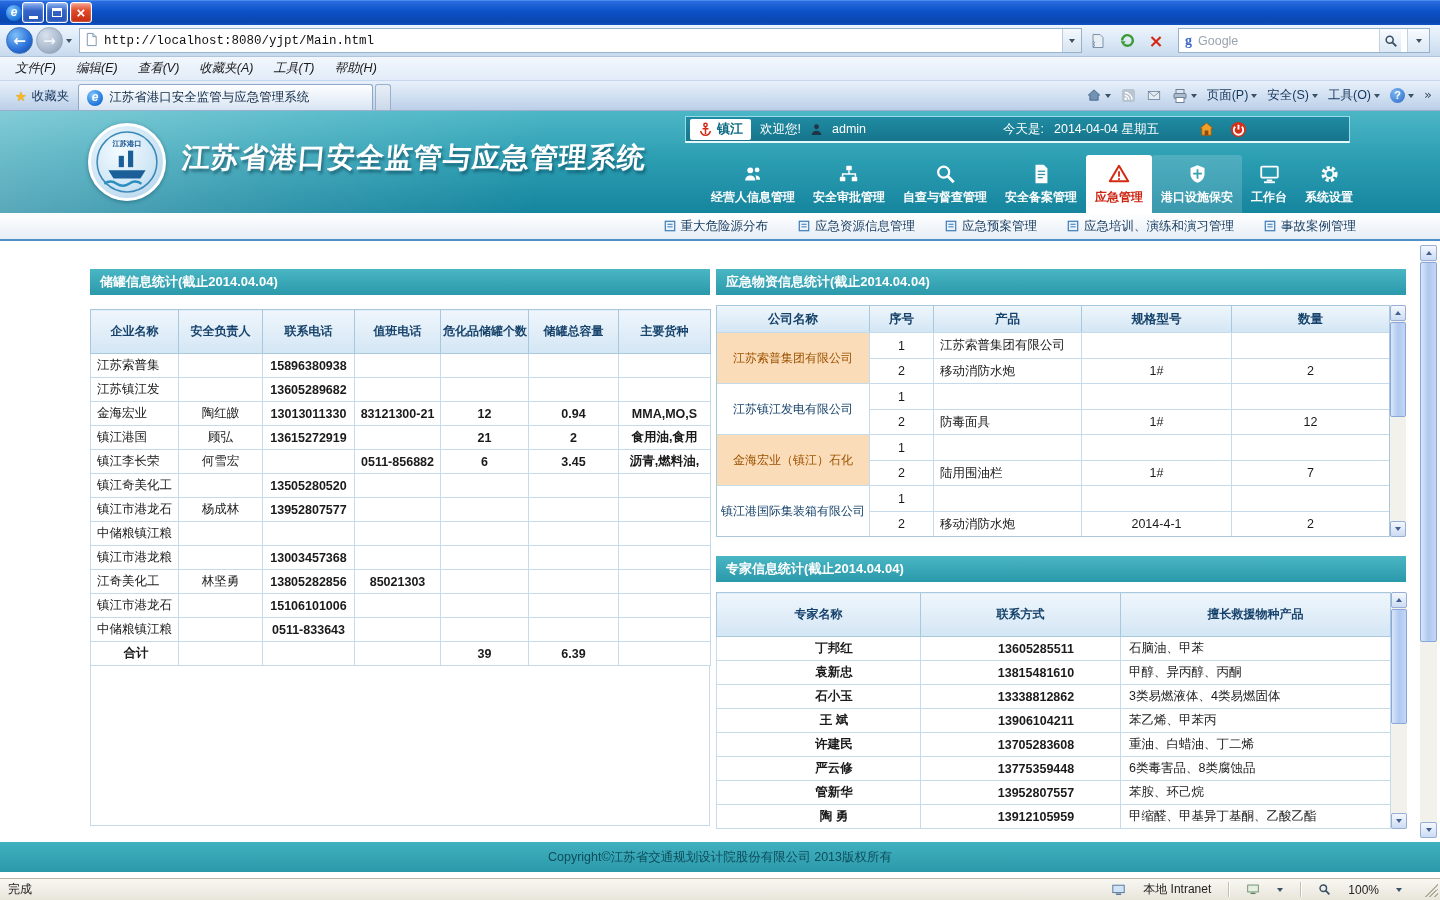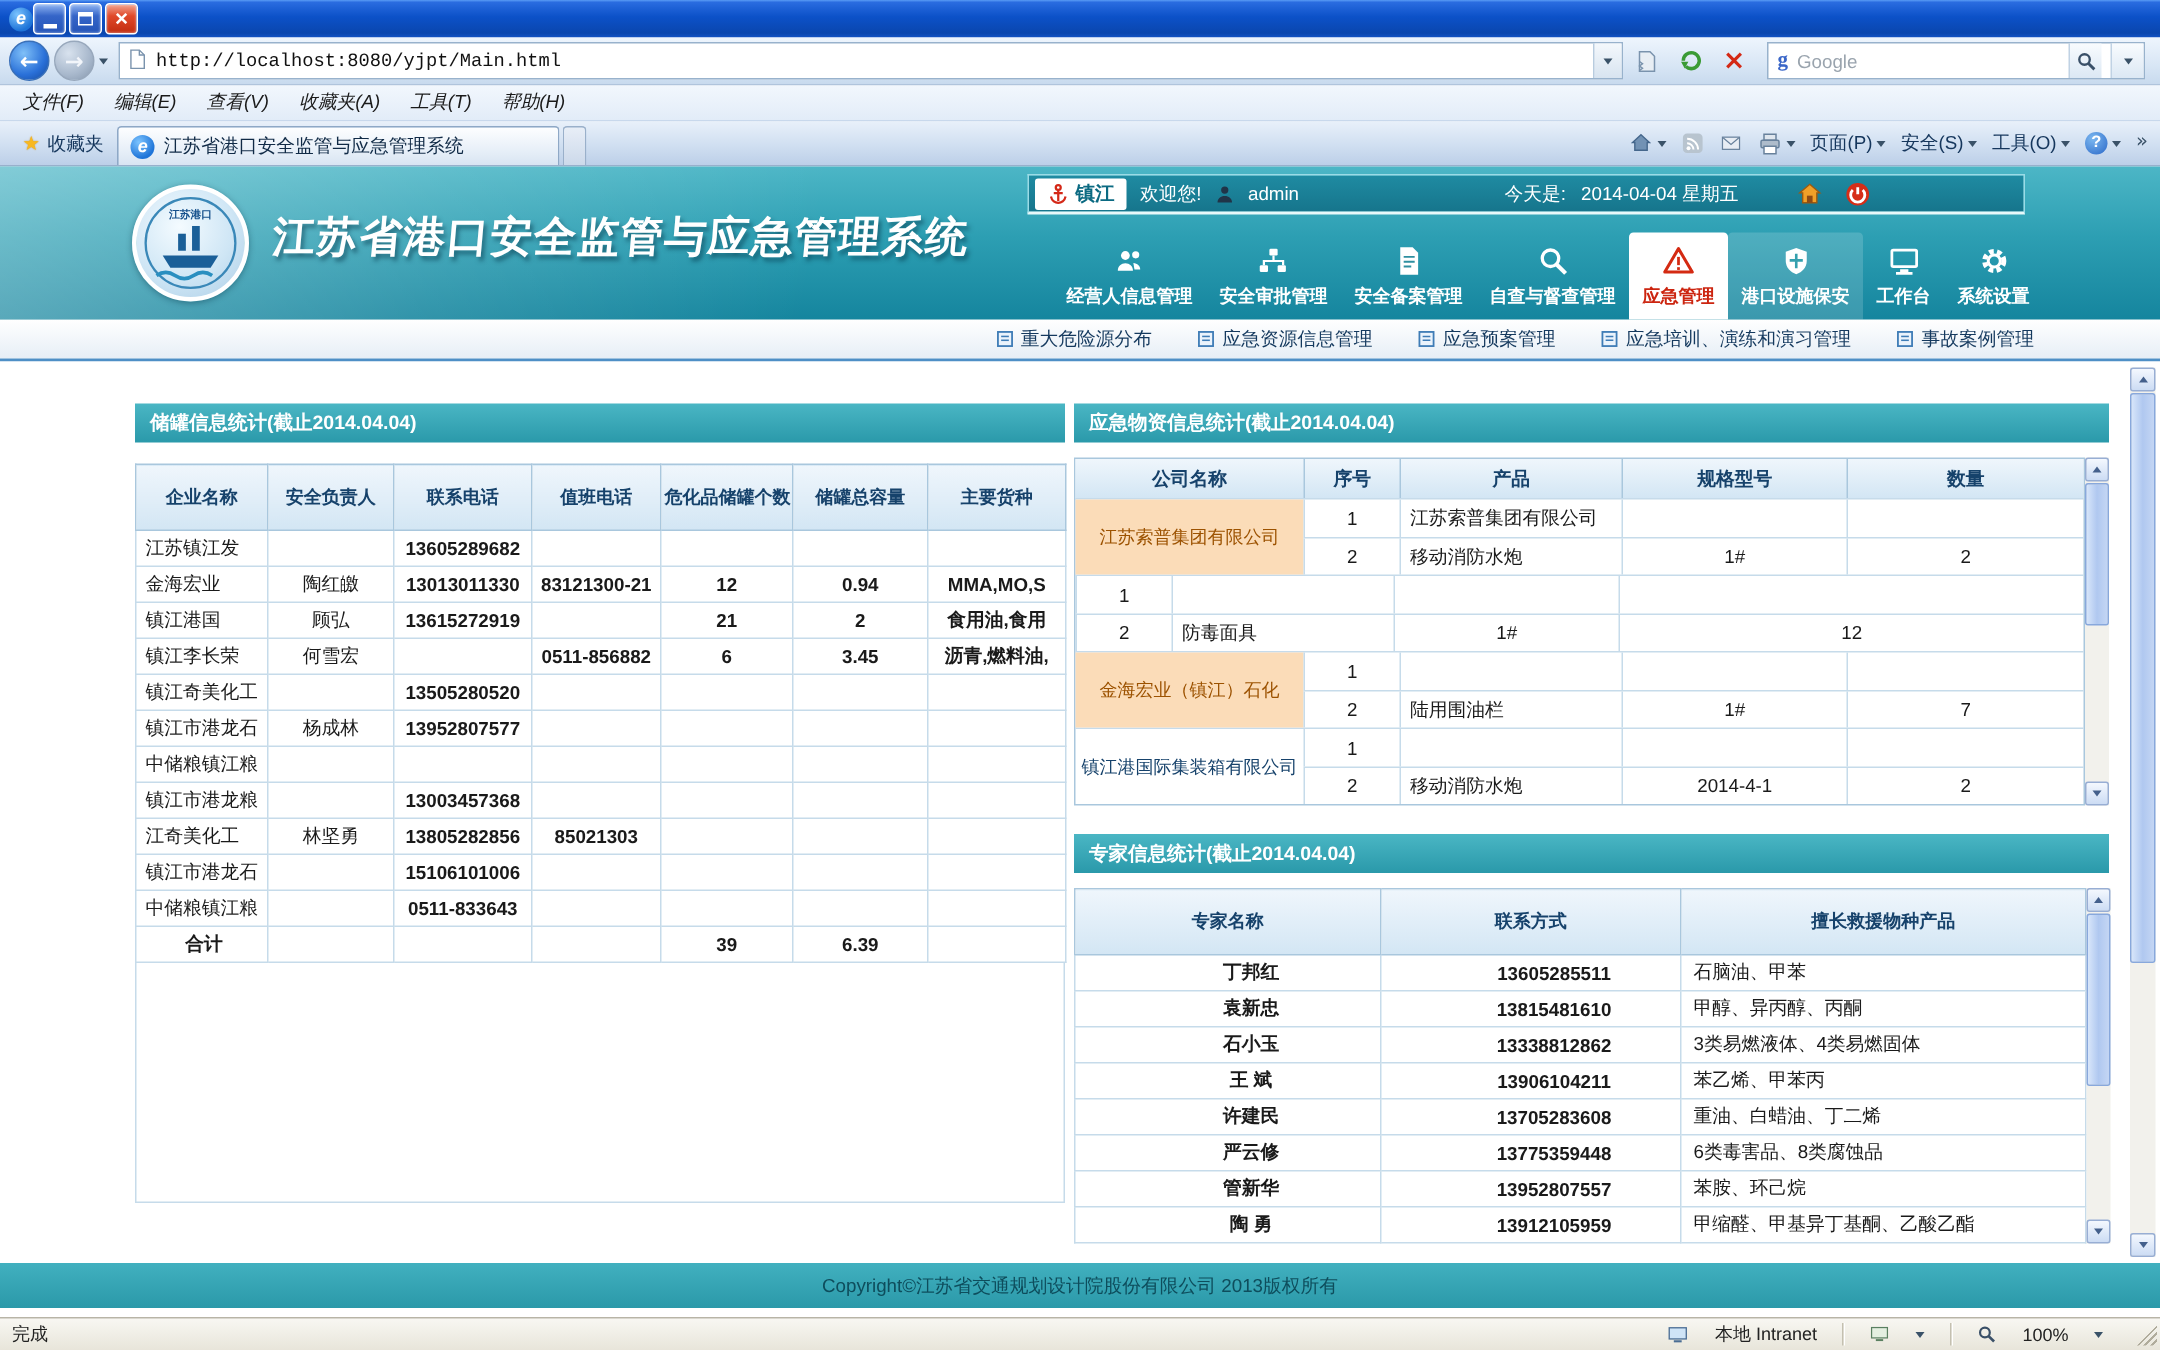--- a/index.html
+++ b/index.html
@@ -357,39 +357,39 @@
                 <rect x="2" y="15" width="6" height="5" rx="1"></rect>
                 <rect x="15" y="15" width="6" height="5" rx="1"></rect>
               </g>
               <path d="M12 8v4M5 15v-3h14v3" stroke="#fff" stroke-width="1.6" fill="none"></path>
             </svg>
           </span>
         <span class="navlabel">安全审批管理</span>
       </div>
       <div class="navitem">
         <span class="navicon">
+            <svg width="23" height="22" viewBox="0 0 24 24">
+              <circle cx="10" cy="10" r="6" fill="none" stroke="#fff" stroke-width="2.4"></circle>
+              <line x1="14.5" y1="14.5" x2="21" y2="21" stroke="#fff" stroke-width="3"></line>
+            </svg>
+          </span>
+        <span class="navlabel">自查与督查管理</span>
+      </div>
+      <div class="navitem">
+        <span class="navicon">
             <svg width="22" height="22" viewBox="0 0 24 24">
               <path d="M6 2h9l4 4v16H6z" fill="#fff"></path>
               <g stroke="#2e8fa0" stroke-width="1.4">
                 <line x1="8.5" y1="9" x2="16.5" y2="9"></line>
                 <line x1="8.5" y1="12.5" x2="16.5" y2="12.5"></line>
                 <line x1="8.5" y1="16" x2="14" y2="16"></line>
               </g>
             </svg>
           </span>
         <span class="navlabel">安全备案管理</span>
-      </div>
-      <div class="navitem">
-        <span class="navicon">
-            <svg width="23" height="22" viewBox="0 0 24 24">
-              <circle cx="10" cy="10" r="6" fill="none" stroke="#fff" stroke-width="2.4"></circle>
-              <line x1="14.5" y1="14.5" x2="21" y2="21" stroke="#fff" stroke-width="3"></line>
-            </svg>
-          </span>
-        <span class="navlabel">自查与督查管理</span>
       </div>
       <div class="navitem active">
         <span class="navicon">
             <svg width="24" height="22" viewBox="0 0 24 24">
               <path d="M12 3 22 20H2z" fill="none" stroke="#d42a12" stroke-width="2.2" stroke-linejoin="round"></path>
               <rect x="11" y="9" width="2" height="6" fill="#d42a12"></rect>
               <rect x="11" y="16.5" width="2" height="2" fill="#d42a12"></rect>
             </svg>
           </span>
         <span class="navlabel">应急管理</span>
@@ -494,20 +494,29 @@
               <th>安全负责人</th>
               <th>联系电话</th>
               <th>值班电话</th>
               <th>危化品储罐个数</th>
               <th>储罐总容量</th>
               <th>主要货种</th>
             </tr>
           </thead>
         <tbody>
 
+            <tr>
+              <td>江苏索普集</td>
+              <td></td>
+              <td>15896380938</td>
+              <td></td>
+              <td></td>
+              <td></td>
+              <td></td>
+            </tr>
 
             <tr>
               <td>江苏镇江发</td>
               <td></td>
               <td>13605289682</td>
               <td></td>
               <td></td>
               <td></td>
               <td></td>
             </tr>
@@ -654,20 +663,21 @@
                   <div class="suprow">
                     <div class="c-no">2</div>
                     <div class="c-prod">移动消防水炮</div>
                     <div class="c-spec">1#</div>
                     <div class="c-qty">2</div>
                   </div>
                 </div>
               </div>
 
               <div class="supgroup">
+                <div class="c-company">江苏镇江发电有限公司</div>
                 <div class="suprows">
                   <div class="suprow">
                     <div class="c-no">1</div>
                     <div class="c-prod"></div>
                     <div class="c-spec"></div>
                     <div class="c-qty"></div>
                   </div>
                   <div class="suprow">
                     <div class="c-no">2</div>
                     <div class="c-prod">防毒面具</div>

